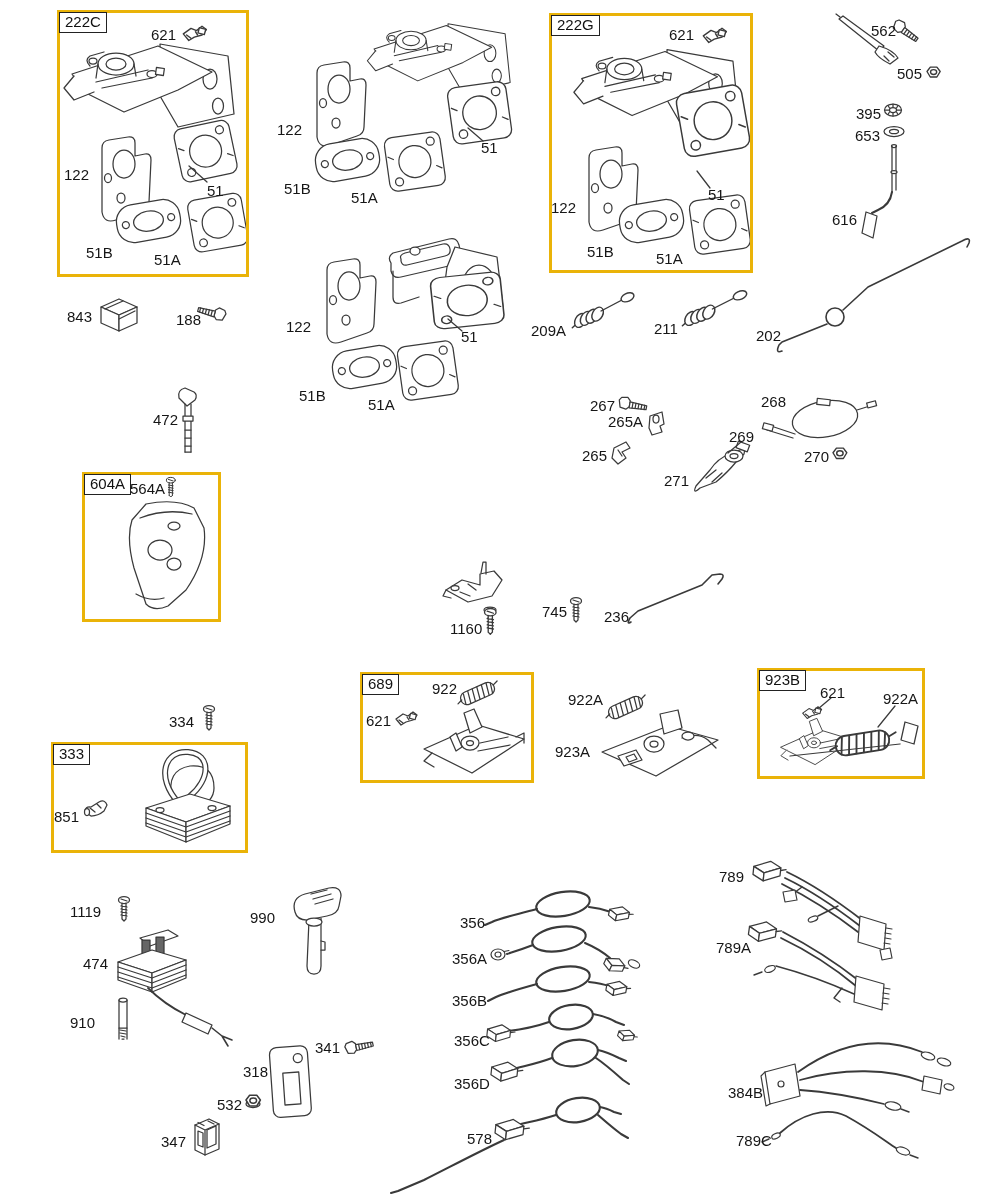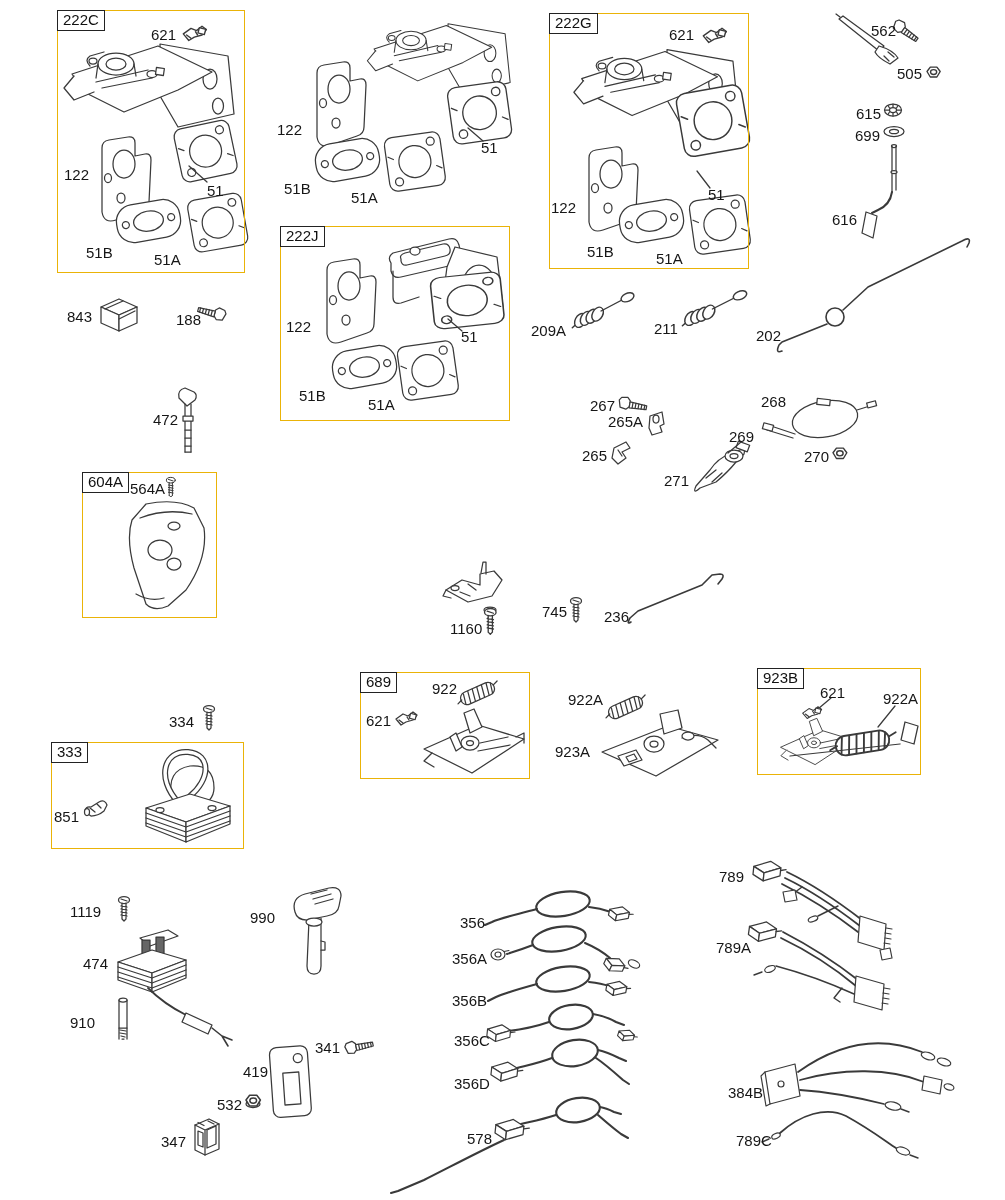--- a/index.html
+++ b/index.html
@@ -1,20 +1,20 @@
 <!DOCTYPE html>
 <html><head>
 <meta charset="utf-8">
 <style>
   html,body{margin:0;padding:0;background:#fff;}
   .canvas{position:relative;width:1005px;height:1200px;background:#fff;overflow:hidden;
           font-family:"Liberation Sans",sans-serif;}
   .canvas svg{position:absolute;left:0;top:0;}
   .callout{position:absolute;font-size:15px;line-height:15px;color:#161616;white-space:nowrap;}
-  .gbox{position:absolute;border:1px solid #eab308;}
+  .gbox{position:absolute;border:3px solid #eab308;}
   .gtag{position:absolute;top:-1px;left:-1px;background:#fff;border:1.5px solid #222;
         padding:1px 5px 2px 5px;font-size:15px;line-height:16px;color:#111;}
 </style>
 </head>
 <body>
 
 <div class="canvas">
 
 <svg width="1005" height="1200" viewBox="0 0 1005 1200">
 <defs>
@@ -456,23 +456,20 @@
   </g>
 </g>
 </svg>
 
 <div class="gbox" style="left:57px;top:10px;width:186px;height:261px">
   <span class="gtag">222C</span>
 </div>
 <div class="gbox" style="left:549px;top:13px;width:198px;height:254px">
   <span class="gtag">222G</span>
 </div>
-<div class="gbox" style="left:280px;top:226px;width:228px;height:193px">
-  <span class="gtag">222J</span>
-</div>
 <div class="gbox" style="left:82px;top:472px;width:133px;height:144px">
   <span class="gtag">604A</span>
 </div>
 <div class="gbox" style="left:360px;top:672px;width:168px;height:105px">
   <span class="gtag">689</span>
 </div>
 <div class="gbox" style="left:51px;top:742px;width:191px;height:105px">
   <span class="gtag">333</span>
 </div>
 <div class="gbox" style="left:757px;top:668px;width:162px;height:105px">
@@ -492,22 +489,22 @@
 
 <span class="callout" style="left:669px;top:27px">621</span>
 <span class="callout" style="left:551px;top:200px">122</span>
 <span class="callout" style="left:708px;top:187px">51</span>
 <span class="callout" style="left:587px;top:244px">51B</span>
 <span class="callout" style="left:656px;top:251px">51A</span>
 
 <span class="callout" style="left:871px;top:23px">562</span>
 <span class="callout" style="left:897px;top:66px">505</span>
 
-<span class="callout" style="left:856px;top:106px">615</span>
-<span class="callout" style="left:855px;top:128px">699</span>
+<span class="callout" style="left:856px;top:106px">395</span>
+<span class="callout" style="left:855px;top:128px">653</span>
 <span class="callout" style="left:832px;top:212px">616</span>
 <span class="callout" style="left:756px;top:328px">202</span>
 
 <span class="callout" style="left:67px;top:309px">843</span>
 <span class="callout" style="left:176px;top:312px">188</span>
 <span class="callout" style="left:153px;top:412px">472</span>
 
 <span class="callout" style="left:286px;top:319px">122</span>
 <span class="callout" style="left:461px;top:329px">51</span>
 <span class="callout" style="left:299px;top:388px">51B</span>
@@ -541,21 +538,21 @@
 
 <span class="callout" style="left:169px;top:714px">334</span>
 <span class="callout" style="left:54px;top:809px">851</span>
 
 <span class="callout" style="left:70px;top:904px">1119</span>
 <span class="callout" style="left:250px;top:910px">990</span>
 <span class="callout" style="left:83px;top:956px">474</span>
 <span class="callout" style="left:70px;top:1015px">910</span>
 
 <span class="callout" style="left:315px;top:1040px">341</span>
-<span class="callout" style="left:243px;top:1064px">419</span>
+<span class="callout" style="left:243px;top:1064px">318</span>
 <span class="callout" style="left:217px;top:1097px">532</span>
 <span class="callout" style="left:161px;top:1134px">347</span>
 
 <span class="callout" style="left:460px;top:915px">356</span>
 <span class="callout" style="left:452px;top:951px">356A</span>
 <span class="callout" style="left:452px;top:993px">356B</span>
 <span class="callout" style="left:454px;top:1033px">356C</span>
 <span class="callout" style="left:454px;top:1076px">356D</span>
 <span class="callout" style="left:467px;top:1131px">578</span>
 

